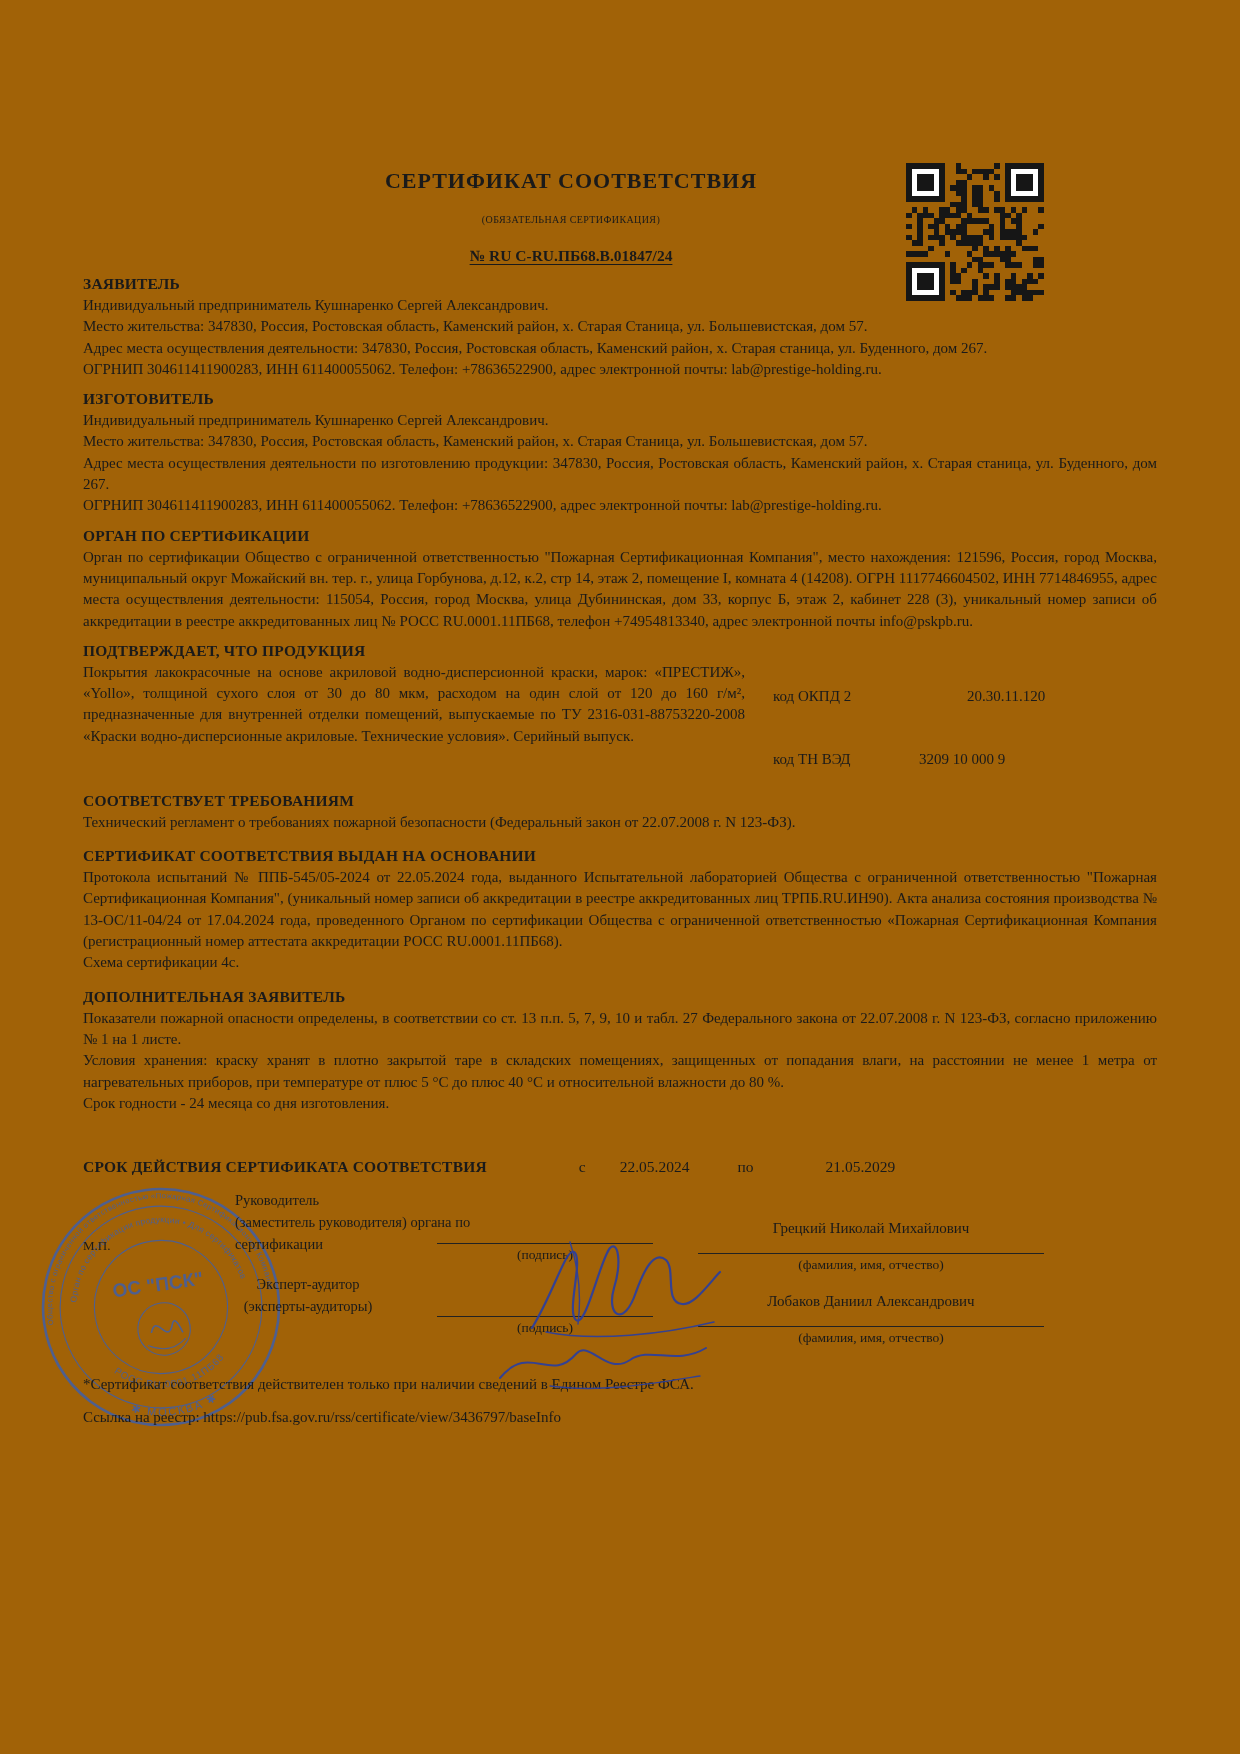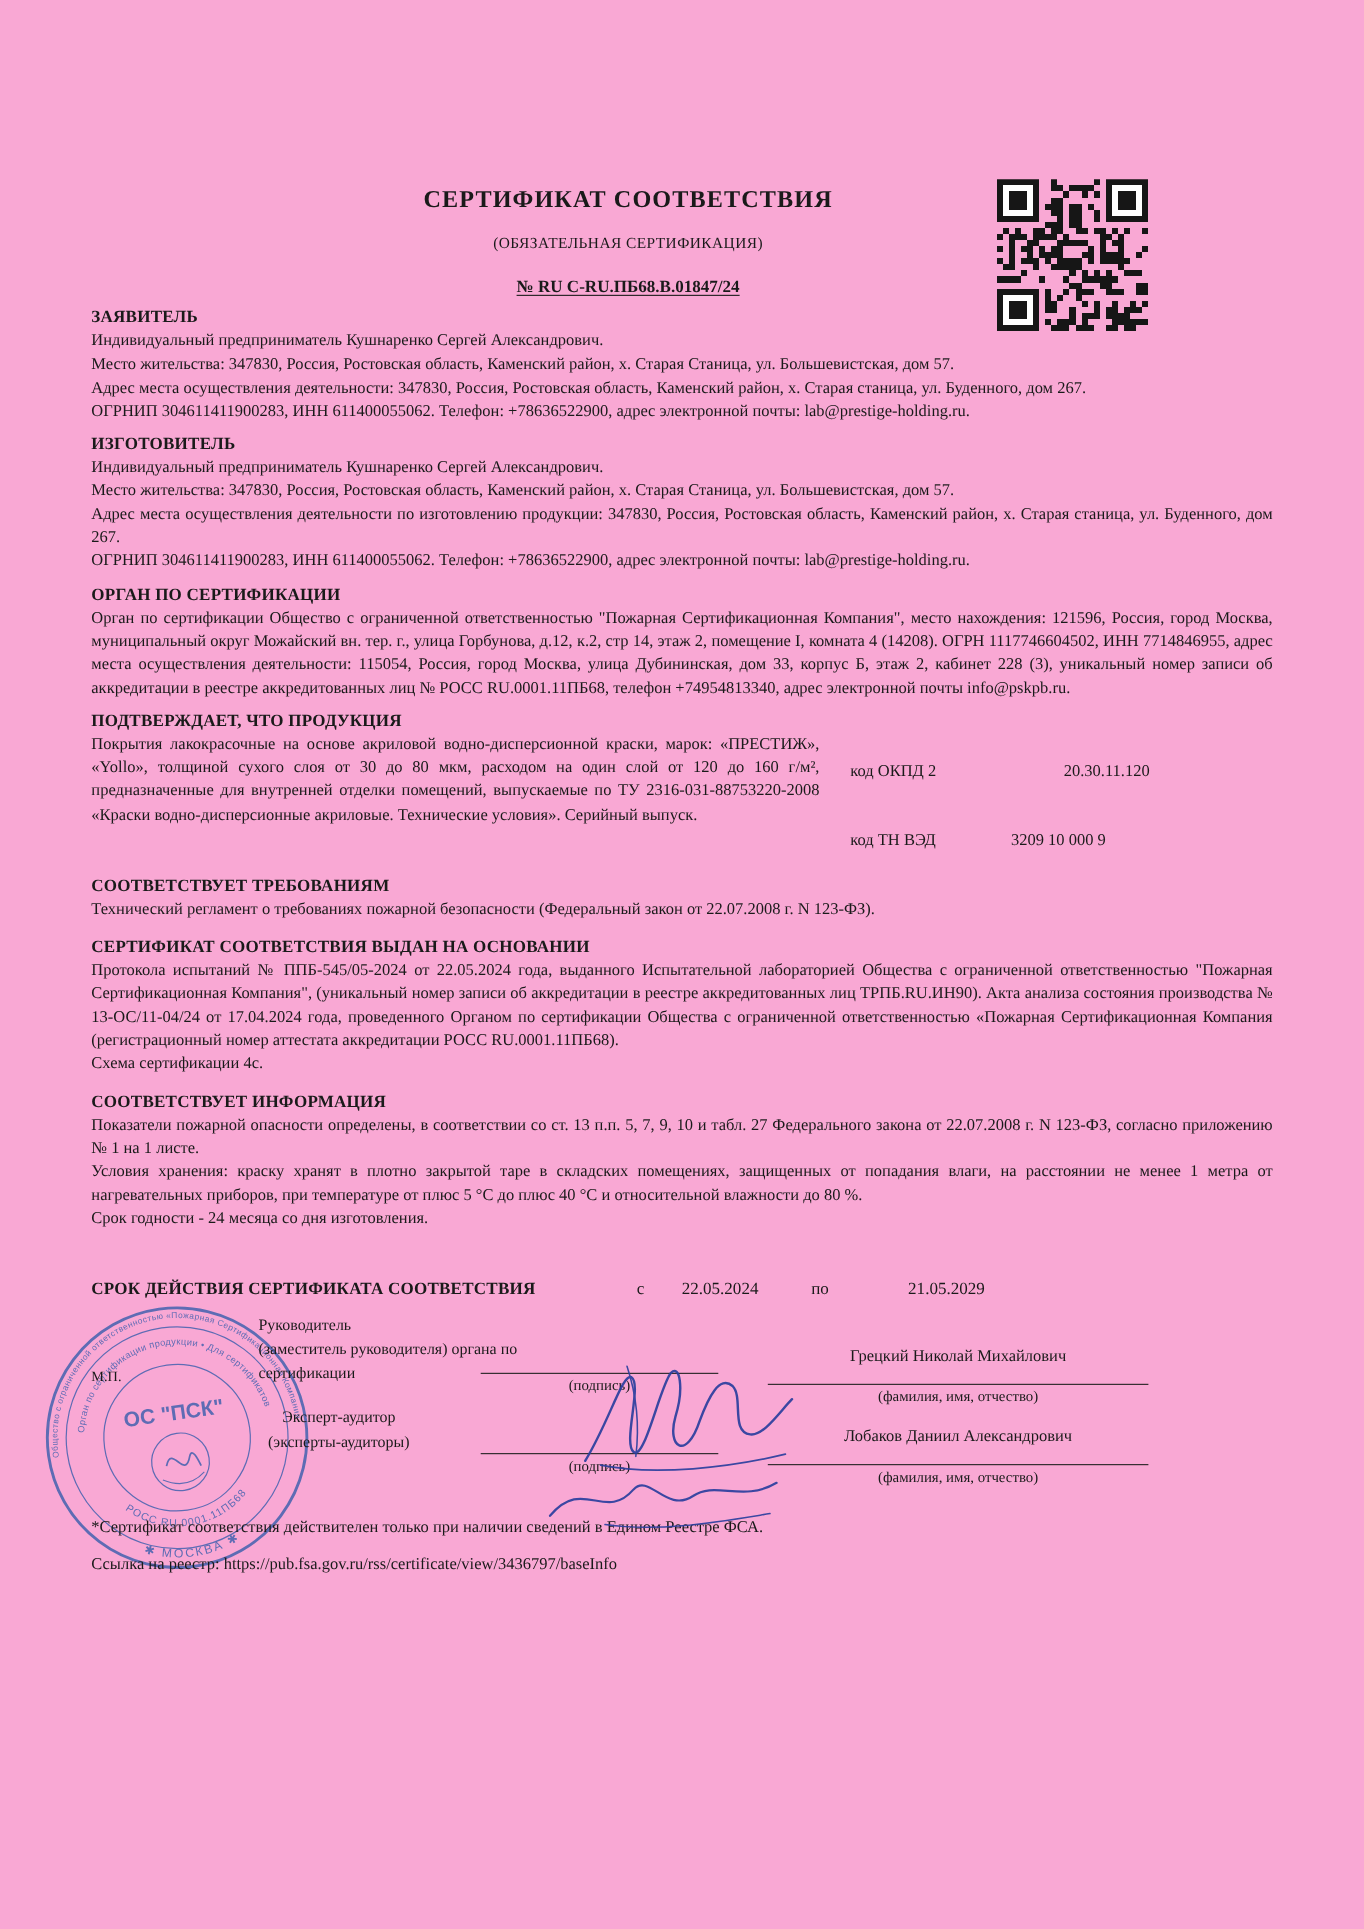--- a/index.html
+++ b/index.html
@@ -1,30 +1,30 @@
 <!DOCTYPE html>
 <html><head>
 <meta charset="utf-8">
 <style>
   html,body{margin:0;padding:0;background:#e8e8e8;}
   .page{
     position:relative;
     width:1240px;height:1754px;
     margin:0 auto;
-    background:#f9a8d4;
+    background:#a16207;
     font-family:"Liberation Serif", serif;
     color:#1a1a1a;
     overflow:hidden;
     box-sizing:border-box;
     padding:168px 83px 0 83px;
   }
   
   .header{width:976px;text-align:center;}
   .title{font-size:22px;font-weight:bold;letter-spacing:1px;}
-  .subtitle{font-size:14px;margin-top:20px;letter-spacing:.4px;}
+  .subtitle{font-size:10px;margin-top:20px;letter-spacing:.4px;}
   .cert-number{font-size:15.5px;font-weight:bold;margin-top:22px;text-decoration:underline;text-underline-offset:3px;}
   .qr{position:absolute;left:905px;top:163px;width:140px;height:138px;}
   .qr svg{width:100%;height:100%;shape-rendering:crispEdges;}
   
   .sec{margin-top:6px;}
   .sec-h{font-size:15.5px;font-weight:bold;margin:10px 0 2px 0;letter-spacing:.2px;}
   .para{font-size:15px;line-height:1.42;text-align:justify;margin:0;}
   .product-flex{display:flex;align-items:flex-start;}
   .product-text{flex:0 0 662px;}
   .codes{flex:1;padding-left:28px;}
@@ -336,21 +336,21 @@
     <p class="para">Технический регламент о требованиях пожарной безопасности (Федеральный закон от 22.07.2008 г. N 123-ФЗ).</p>
   </div>
 
   <div class="sec" style="margin-top:14px;">
     <div class="sec-h">СЕРТИФИКАТ СООТВЕТСТВИЯ ВЫДАН НА ОСНОВАНИИ</div>
     <p class="para">Протокола испытаний № ППБ-545/05-2024 от 22.05.2024 года, выданного Испытательной лабораторией Общества с ограниченной ответственностью "Пожарная Сертификационная Компания", (уникальный номер записи об аккредитации в реестре аккредитованных лиц ТРПБ.RU.ИН90). Акта анализа состояния производства № 13-ОС/11-04/24 от 17.04.2024 года, проведенного Органом по сертификации Общества с ограниченной ответственностью «Пожарная Сертификационная Компания (регистрационный номер аттестата аккредитации РОСС RU.0001.11ПБ68).</p>
     <p class="para">Схема сертификации 4с.</p>
   </div>
 
   <div class="sec" style="margin-top:14px;">
-    <div class="sec-h">СООТВЕТСТВУЕТ ИНФОРМАЦИЯ</div>
+    <div class="sec-h">ДОПОЛНИТЕЛЬНАЯ ЗАЯВИТЕЛЬ</div>
     <p class="para">Показатели пожарной опасности определены, в соответствии со ст. 13 п.п. 5, 7, 9, 10 и табл. 27 Федерального закона от 22.07.2008 г. N 123-ФЗ, согласно приложению № 1 на 1 листе.</p>
     <p class="para">Условия хранения: краску хранят в плотно закрытой таре в складских помещениях, защищенных от попадания влаги, на расстоянии не менее 1 метра от нагревательных приборов, при температуре от плюс 5 °С до плюс 40 °С и относительной влажности до 80 %.</p>
     <p class="para">Срок годности - 24 месяца со дня изготовления.</p>
   </div>
 
   <div class="validity">
     <span class="vh">СРОК ДЕЙСТВИЯ СЕРТИФИКАТА СООТВЕТСТВИЯ</span>
     <span class="vlbl1">с</span>
     <span class="vdate1">22.05.2024</span>
     <span class="vlbl2">по</span>

